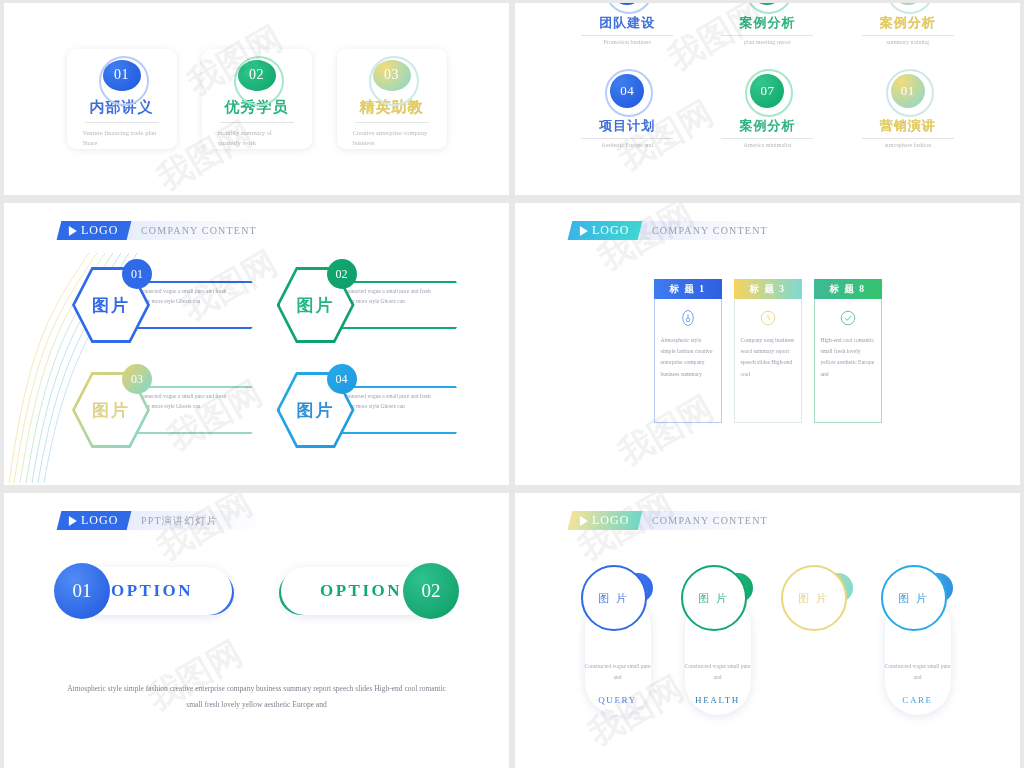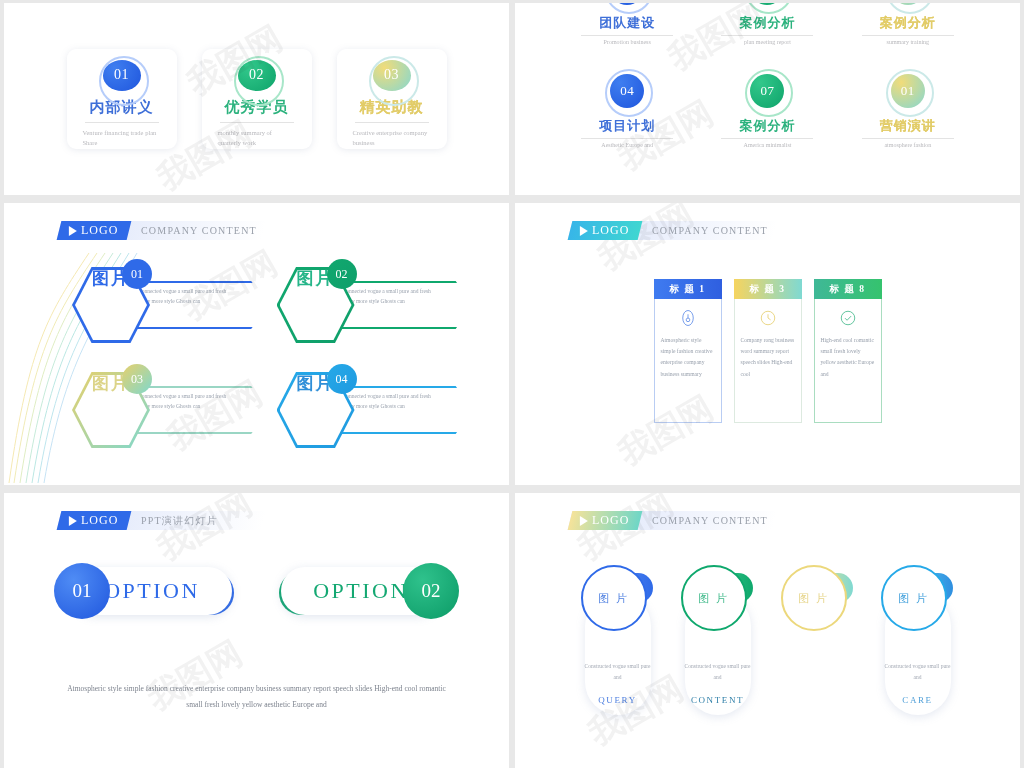--- a/index.html
+++ b/index.html
@@ -128,21 +128,21 @@
     clip-path:polygon(0 0,88% 0,100% 50%,88% 100%,0 100%);
     box-sizing:border-box;
   }
   .arrowtxt{
     position:absolute;left:66px;top:28px;width:90px;
     font-size:5.5px;color:#9aa2ae;line-height:1.75;
   }
   .hex{
     position:absolute;left:0;top:8px;width:78px;height:76px;
     clip-path:polygon(25% 0,75% 0,100% 50%,75% 100%,25% 100%,0 50%);
-    display:flex;align-items:flex-start;justify-content:center;
+    display:flex;align-items:center;justify-content:center;
     font-size:17px;letter-spacing:2px;font-weight:bold;
   }
   .hex .hexin{
     position:absolute;left:3px;top:3px;width:72px;height:70px;
     background:#fff;
     clip-path:polygon(25% 0,75% 0,100% 50%,75% 100%,25% 100%,0 50%);
   }
   .hex span{position:relative;z-index:2;}
   .badge{
     position:absolute;left:50px;top:0px;
@@ -179,21 +179,21 @@
   
   .p5-wrap{
     position:absolute;left:0;top:70px;right:0;
     display:flex;justify-content:center;gap:45px;
   }
   .pill{position:relative;width:180px;height:56px;}
   .pill .bar{
     position:absolute;top:4px;height:48px;width:160px;border-radius:28px;
     background:#fff;box-shadow:0 2px 10px rgba(120,140,180,.22);
     display:flex;align-items:center;justify-content:center;
-    font-size:22px;letter-spacing:2.5px;
+    font-size:17px;letter-spacing:2.5px;font-weight:bold;
   }
   .pill .shadowbar{
     position:absolute;top:8px;height:44px;width:172px;border-radius:26px;
   }
   .pill .circ{
     position:absolute;top:0;width:56px;height:56px;border-radius:50%;
     display:flex;align-items:center;justify-content:center;
     color:#fff;font-size:19px;z-index:4;
   }
   .pill.left .bar{left:18px;}
@@ -516,21 +516,21 @@
         </div>
         <div class="ring" style="border-color:#2f6ae8;color:#4d7fe0">
             <span>图 片</span>
           </div>
       </div>
 
       <div class="caps">
         <div class="tab" style="background:linear-gradient(90deg,#3fcf8d,#0fa86d);"></div>
         <div class="body">
           <div class="cl">Constructed vogue small pure and</div>
-          <div class="label" style="color:#2f7fa8">CONTENT</div>
+          <div class="label" style="color:#2f7fa8">HEALTH</div>
         </div>
         <div class="ring" style="border-color:#0fa86d;color:#3fb98a">
             <span>图 片</span>
           </div>
       </div>
 
       <div class="caps">
         <div class="tab" style="background:linear-gradient(90deg,#f7e487,#7fd9d2);"></div>
         <div class="ring" style="border-color:#ecd87c;color:#e6d489">
             <span>图 片</span>

